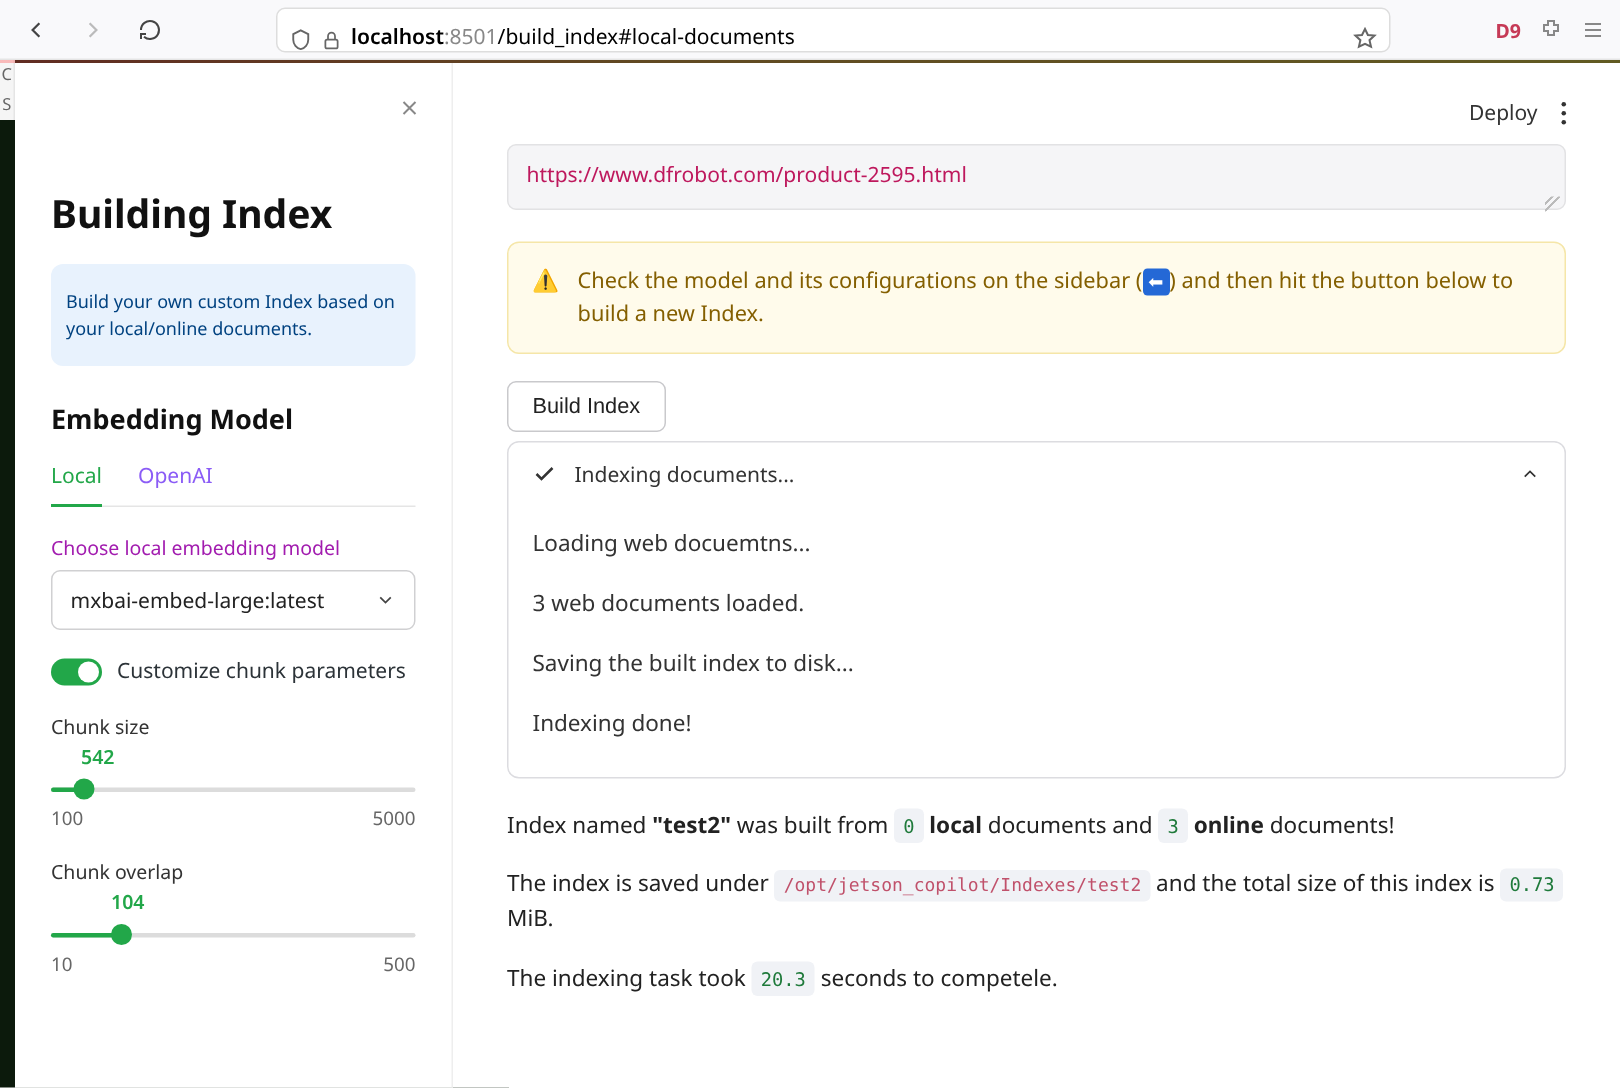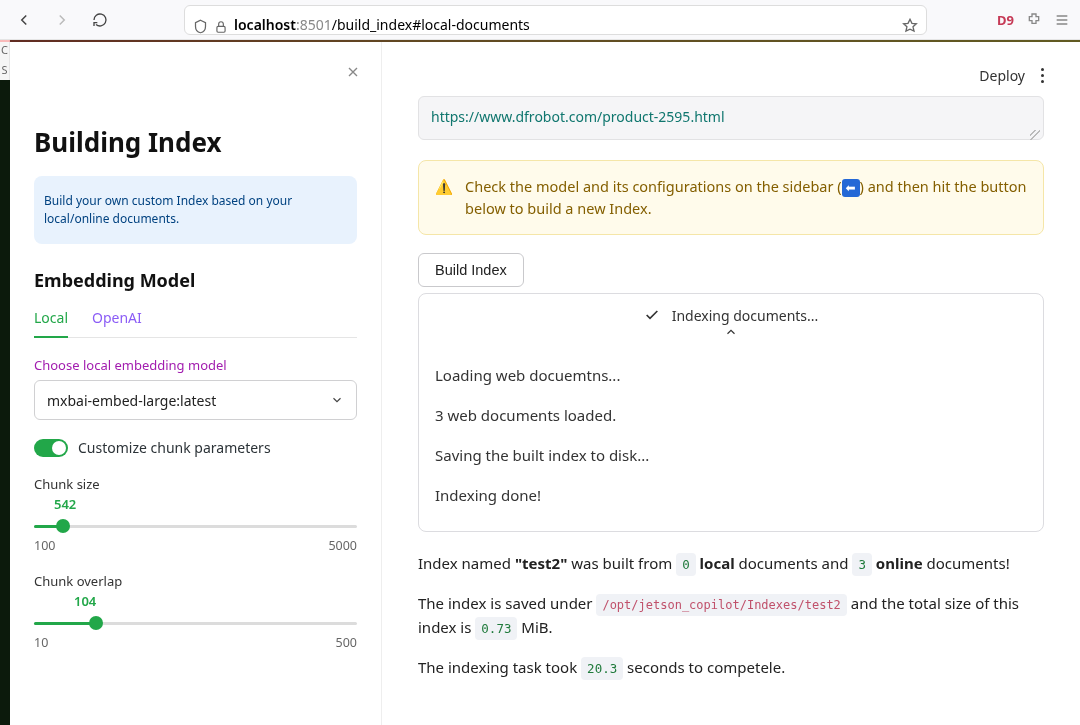--- a/index.html
+++ b/index.html
@@ -63,21 +63,21 @@
     opacity:.35;
   }
 
   
   .app{
     position:absolute;top:42px;left:10px;right:0;bottom:0;background:#fff;
     display:flex;
   }
 
   .sidebar{
-    width:372px;background:var(--sidebar-bg);
+    width:292px;background:var(--sidebar-bg);
     border-right:1px solid #eee;
     padding:24px 24px 24px 24px;
     position:relative;
     overflow:hidden;
   }
   .sidebar-close{
     position:absolute;top:22px;right:20px;color:#888;cursor:pointer;
   }
   .sidebar h1{
     font-size:26px;font-weight:700;margin:58px 0 16px 0;color:#111;
@@ -123,21 +123,21 @@
   .topbar{
     display:flex;justify-content:flex-end;align-items:center;gap:16px;
     height:30px;margin-bottom:6px;
   }
   .deploy{color:#333;font-size:14px;}
   .menu-dots{display:flex;flex-direction:column;gap:3px;}
   .menu-dots span{width:3px;height:3px;border-radius:50%;background:#333;}
 
   .url-textarea{
     width:100%;height:44px;background:#f5f5f7;border:1px solid #e2e2e4;border-radius:6px;
-    padding:10px 12px;font-size:14px;color:#0f766e;resize:none;font-family:inherit;
+    padding:10px 12px;font-size:14px;color:#be185d;resize:none;font-family:inherit;
     position:relative;
   }
   .ta-wrap{position:relative;margin-bottom:16px;}
   .ta-wrap::after{
     content:"";position:absolute;right:4px;bottom:4px;width:10px;height:10px;
     background:
       linear-gradient(135deg,transparent 0 45%,#bbb 45% 55%,transparent 55% 100%),
       linear-gradient(135deg,transparent 0 20%,#bbb 20% 30%,transparent 30% 100%);
   }
 
@@ -156,21 +156,21 @@
   .build-btn{
     background:#fff;border:1px solid #c9c9cc;border-radius:6px;
     padding:8px 16px;font-size:14.5px;color:#222;cursor:pointer;margin-bottom:6px;
   }
 
   .expander{
     border:1px solid #dcdce0;border-radius:8px;margin-bottom:20px;
   }
   .expander-header{
     display:flex;align-items:center;justify-content:space-between;
-    padding:12px 16px;font-size:14px;color:#333;flex-direction:column;
+    padding:12px 16px;font-size:14px;color:#333;
   }
   .expander-header .left{display:flex;align-items:center;gap:12px;}
   .expander-body{padding:4px 16px 16px 16px;}
   .log-line{font-size:15px;color:#333;padding:10px 0;}
 
   .result-p{font-size:15px;color:#222;margin:0 0 16px 0;line-height:1.55;}
   .result-p strong{font-weight:700;}
   .pill{display:inline-block;background:var(--code-bg);border-radius:4px;
     padding:1.5px 6px;font-family:ui-monospace,Menlo,Consolas,monospace;
     font-size:12.5px;color:#1f7a3b;vertical-align:baseline;

